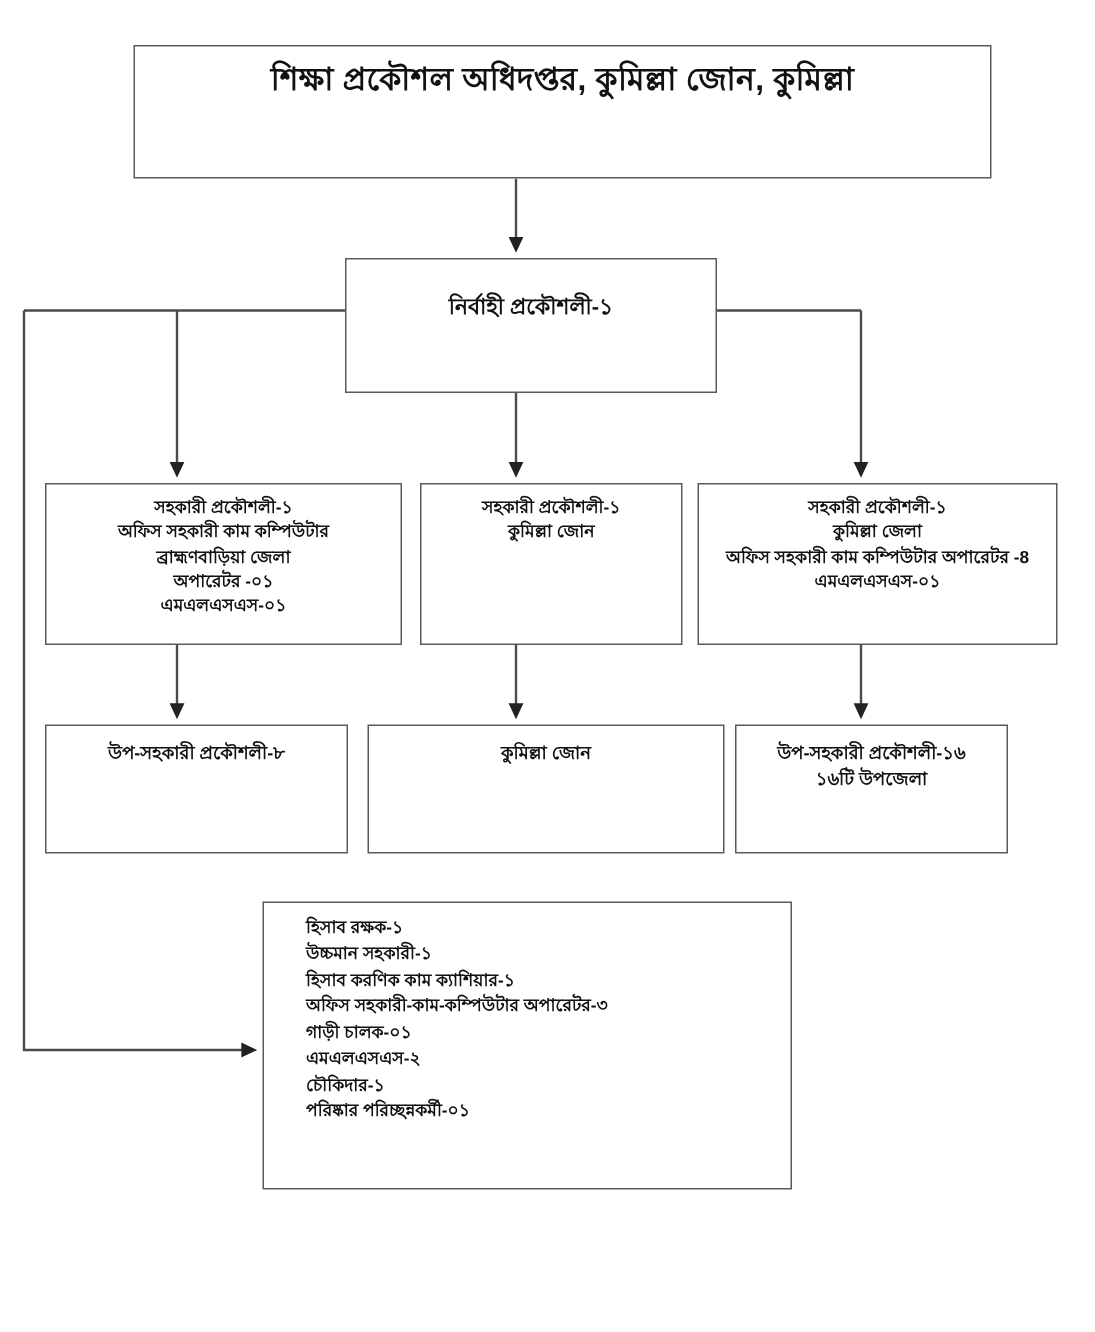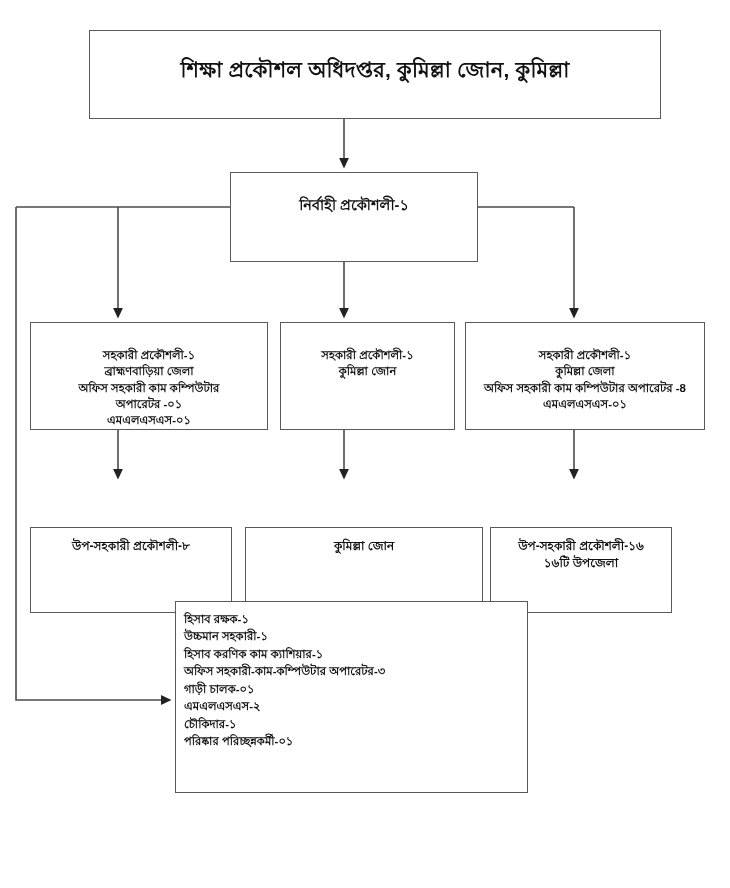--- a/index.html
+++ b/index.html
@@ -29,21 +29,21 @@
     height: 888px;
     pointer-events: none;
     z-index: 1;
   }
   .node {
     position: absolute;
     box-sizing: border-box;
     border: 1px solid #5a5a5a;
     background: #ffffff;
     z-index: 2;
-    padding-top: 24px;
+    padding-top: 8px;
   }
   .node .lines {
     display: block;
     text-align: center;
     line-height: 1.42;
   }
   .node .line {
     display: block;
     white-space: nowrap;
   }
@@ -71,31 +71,31 @@
   }
 
   
   .row-ae { top: 322px; height: 108px; }
   #node-ae-1 { left: 30px;  width: 238px; }
   #node-ae-2 { left: 280px; width: 175px; }
   #node-ae-3 { left: 465px; width: 240px; }
   .row-ae .line { font-size: 11.5px; font-weight: 600; }
 
   
-  .row-sae { top: 483px; height: 86px; padding-top: 10px; margin-top: 44px; }
+  .row-sae { top: 483px; height: 86px; padding-top: 10px; }
   #node-sae-1 { left: 30px;  width: 202px; }
   #node-sae-2 { left: 245px; width: 238px; }
   #node-sae-3 { left: 490px; width: 182px; }
   .row-sae .line { font-size: 12px; font-weight: 600; }
 
   
   #node-staff {
     left: 175px; top: 601px;
     width: 353px; height: 192px;
-    padding: 9px 0 0 8px;
+    padding: 9px 0 0 28px;
   }
   #node-staff .lines { text-align: left; line-height: 1.52; }
   #node-staff .line { font-size: 11.5px; font-weight: 600; }
 </style>
 </head>
 <body>
 
 <div id="chart-root">
 
   <svg id="connectors" viewBox="0 0 730 888" width="730" height="888" aria-hidden="true">
@@ -131,22 +131,22 @@
 
   <div class="node" id="node-exec">
     <span class="lines">
       <span class="line">নির্বাহী প্রকৌশলী-১</span>
     </span>
   </div>
 
   <div class="node row-ae" id="node-ae-1">
     <span class="lines">
       <span class="line">সহকারী প্রকৌশলী-১</span>
+      <span class="line">অফিস সহকারী কাম কম্পিউটার</span>
       <span class="line">ব্রাহ্মণবাড়িয়া জেলা</span>
-      <span class="line">অফিস সহকারী কাম কম্পিউটার</span>
       <span class="line">অপারেটর -০১</span>
       <span class="line">এমএলএসএস-০১</span>
     </span>
   </div>
 
   <div class="node row-ae" id="node-ae-2">
     <span class="lines">
       <span class="line">সহকারী প্রকৌশলী-১</span>
       <span class="line">কুমিল্লা জোন</span>
     </span>

